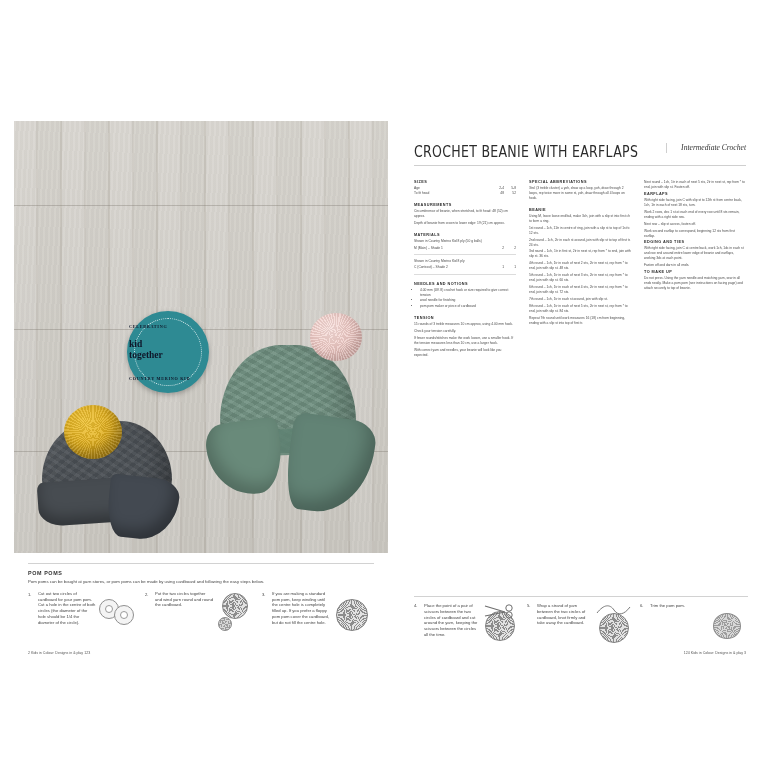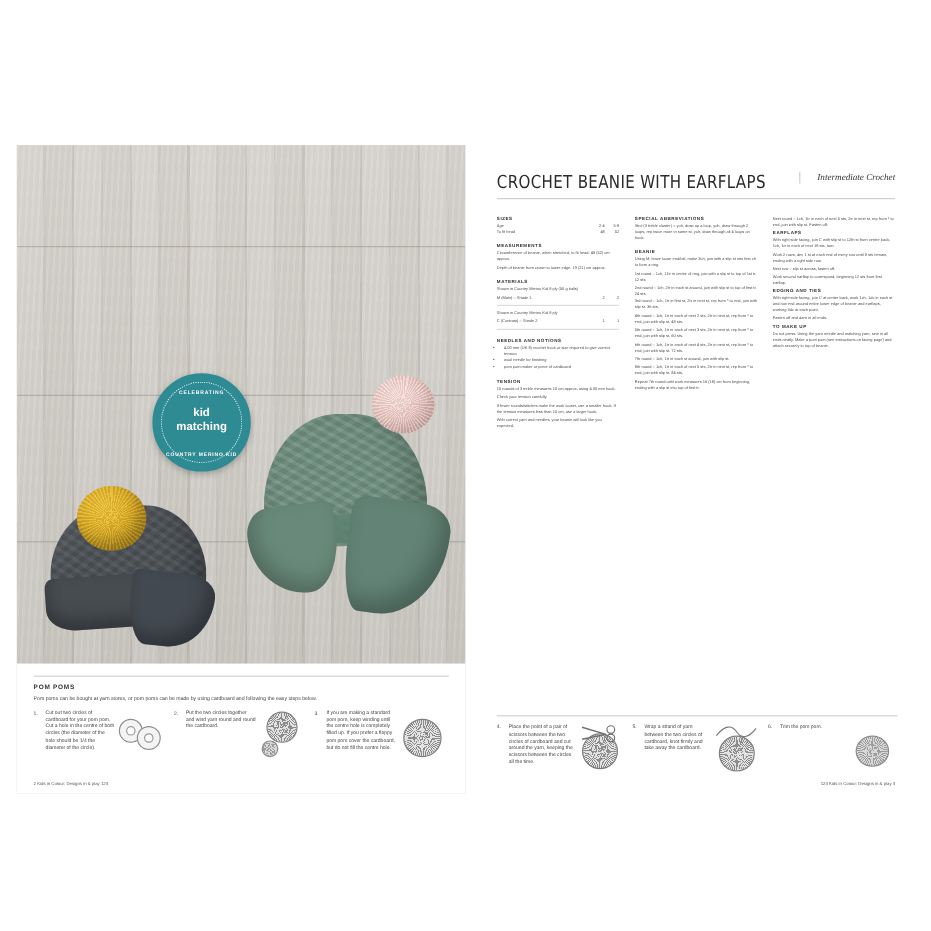--- a/index.html
+++ b/index.html
@@ -184,24 +184,24 @@
 
   
   .badge {
     position: absolute;
     left: 113px;
     top: 190px;
     width: 78px;
     height: 78px;
     border-radius: 50%;
     background: #2e8a93;
-    color: #ffffff;
-    text-align: center;
+    color: #0f172a;
     box-shadow: 0 2px 5px rgba(0,0,0,.25);
     border: 2px solid #2e8a93;
+    font-family: Liberation Serif, serif;
   }
   .badge .ring {
     position: absolute;
     left: 5px; top: 5px; right: 5px; bottom: 5px;
     border: 1px dotted rgba(255,255,255,.8);
     border-radius: 50%;
   }
   .badge .b-top {
     position: absolute;
     top: 11px; left: 0; right: 0;
@@ -460,21 +460,21 @@
           <div class="crown"></div>
           <div class="brim"></div>
           <div class="flap"></div>
           <div class="pom-yellow"></div>
         </div>
 
         <div class="badge">
           <div class="ring"></div>
           <div class="b-top">Celebrating</div>
           <div class="b-mid1">kid</div>
-          <div class="b-mid2">matching</div>
+          <div class="b-mid2">together</div>
           <div class="b-bot">Country Merino Kid</div>
         </div>
       </div>
 
       <div class="pom-section">
         <div class="pom-rule"></div>
         <div class="pom-title">POM POMS</div>
         <div class="pom-intro">Pom poms can be bought at yarn stores, or pom poms can be made by using cardboard and following the easy steps below.</div>
         <div class="steps">
 

